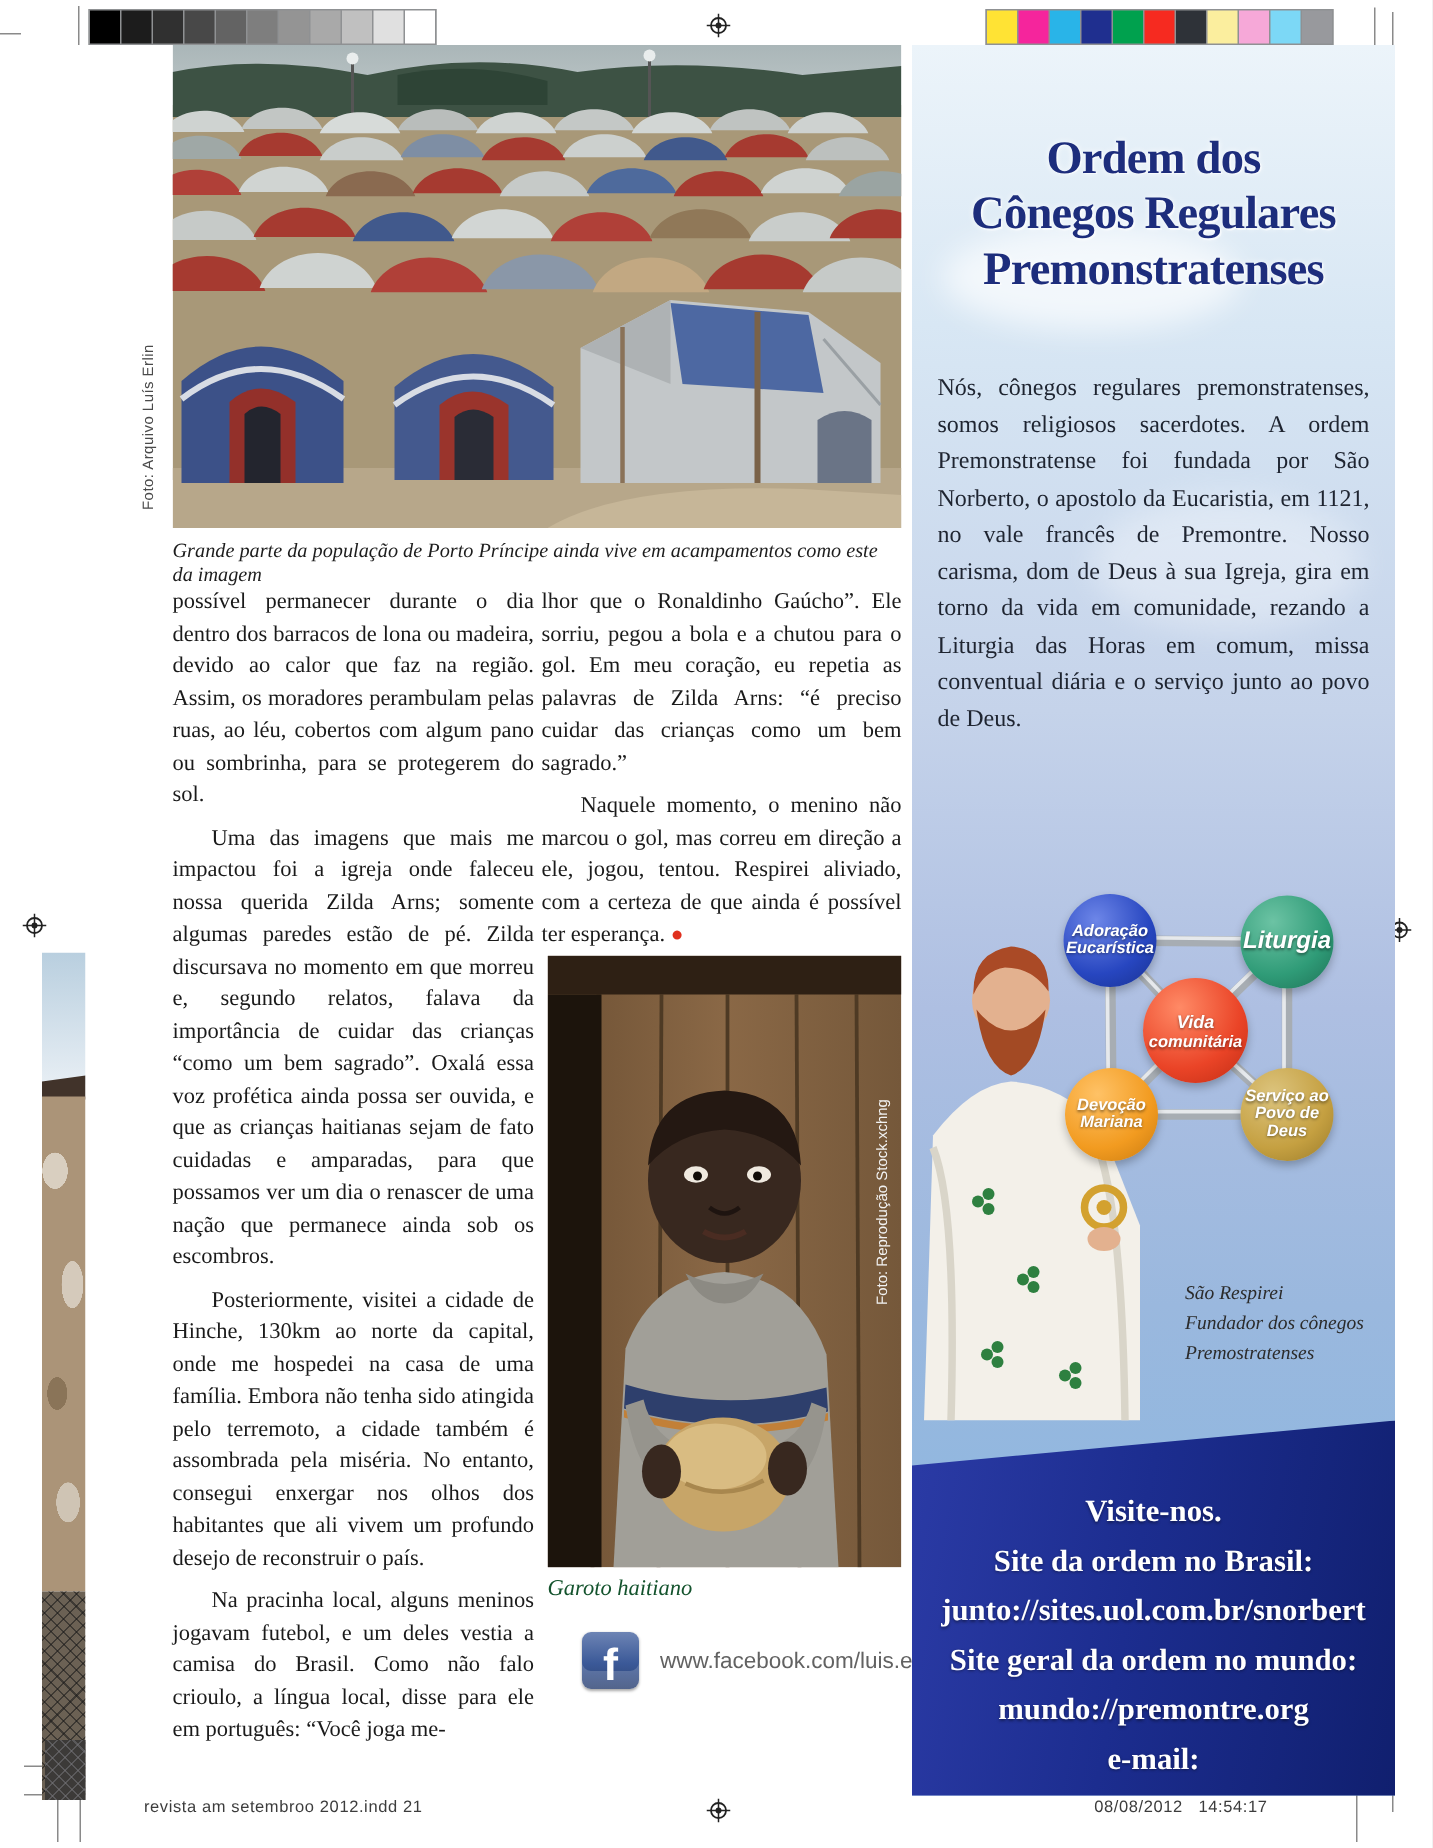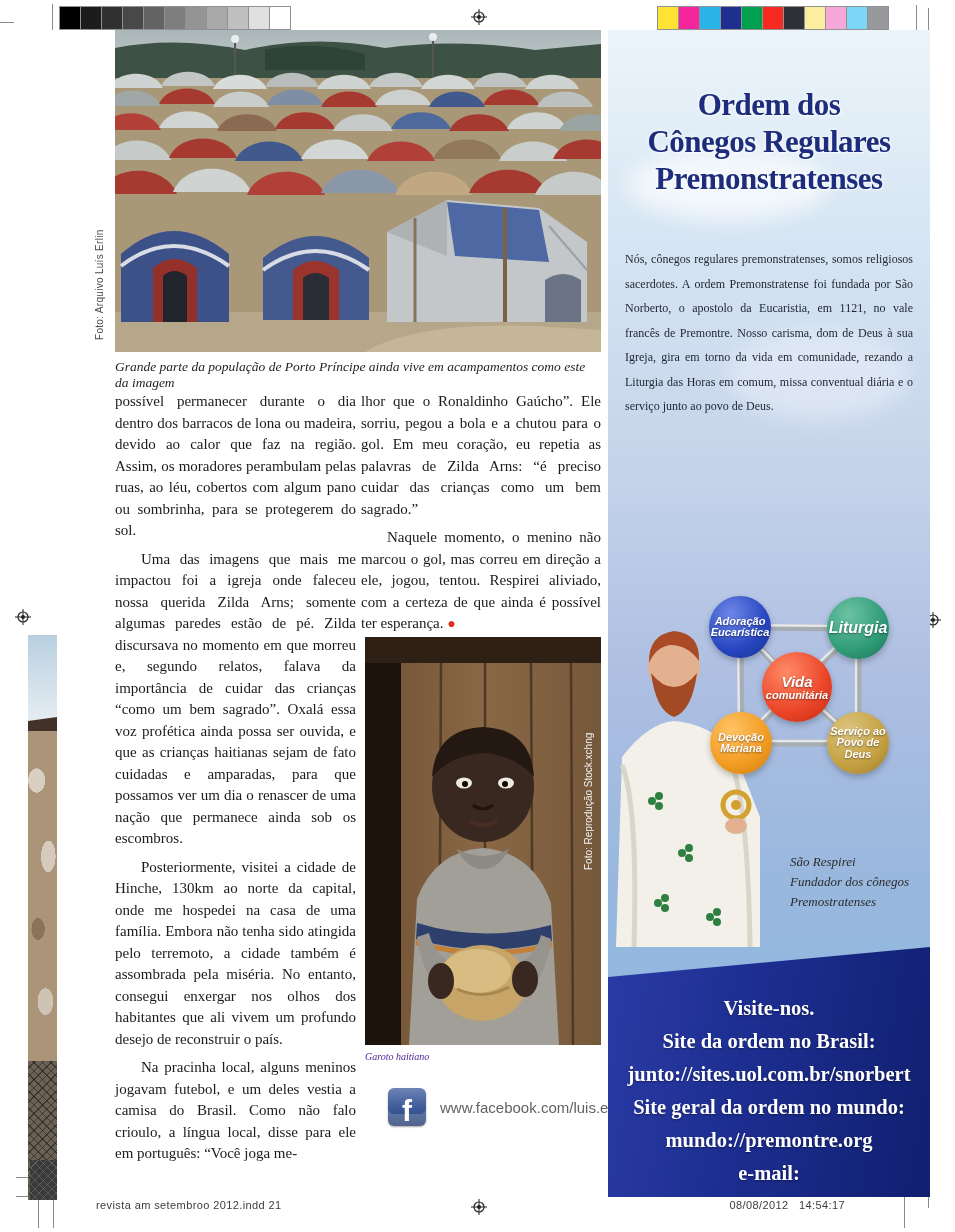--- a/index.html
+++ b/index.html
@@ -42,50 +42,50 @@
   .col1{left:115px;width:241px;}
   .col2{left:361px;width:240px;}
   .col p{margin:0 0 7px 0;text-indent:26px;}
   .col p.noindent{text-indent:0;}
   .end-bullet{color:#e0301e;font-size:14px;}
   .boy-photo{position:absolute;left:365px;top:637px;width:236px;height:408px;overflow:hidden;}
   .credit-boy{position:absolute;left:583px;top:685px;height:185px;writing-mode:vertical-rl;
      transform:rotate(180deg);font-family:"Liberation Sans",sans-serif;font-size:10px;color:#f2f2f2;
      z-index:3;}
   .boy-caption{position:absolute;left:365px;top:1051px;width:236px;font-style:italic;
-     font-size:10px;color:#4c1d95;}
+     font-size:15px;color:#14532d;}
   .fb-row{position:absolute;left:388px;top:1088px;display:flex;align-items:center;gap:14px;}
   .fb-icon{width:38px;height:38px;border-radius:6px;
      background:linear-gradient(#6d84b4 0%,#3b5998 55%,#2d4373 100%);
      box-shadow:inset 0 -12px 0 rgba(255,255,255,.18), 0 1px 2px rgba(0,0,0,.35);
      color:#ffffff;font-family:"Liberation Sans",sans-serif;font-weight:bold;font-size:30px;
      display:flex;align-items:flex-end;justify-content:center;line-height:30px;overflow:hidden;}
   .fb-url{font-family:"Liberation Sans",sans-serif;font-size:15px;color:#626262;}
   
   .sidebar{position:absolute;left:608px;top:30px;width:322px;height:1167px;overflow:hidden;
      background:linear-gradient(180deg,#ecf4fa 0%,#d8e7f4 16%,#c5d3ea 38%,#aebfe2 55%,
        #9ab8de 72%,#8db7e0 88%,#87b4de 100%);}
   .cloud{position:absolute;border-radius:50%;filter:blur(10px);background:rgba(255,255,255,.65);}
   .ad-title{position:absolute;top:56px;left:0;width:100%;text-align:center;font-weight:bold;
      font-size:31px;line-height:37px;letter-spacing:-.5px;
      text-shadow:0 0 4px rgba(255,255,255,.9),1px 1px 0 rgba(255,255,255,.6);}
-  .ad-body{position:absolute;top:217px;left:17px;width:288px;font-size:12px;line-height:24.5px;
+  .ad-body{position:absolute;top:217px;left:17px;width:288px;font-size:16px;line-height:24.5px;
      color:#1e2430;text-align:justify;}
   
   .diagram{position:absolute;left:70px;top:540px;width:252px;height:240px;z-index:2;}
   .diagram svg{position:absolute;left:0;top:0;}
   .node{position:absolute;width:62px;height:62px;border-radius:50%;display:flex;flex-direction:column;
      align-items:center;justify-content:center;color:#fff;font-family:"Liberation Sans",sans-serif;
      font-weight:bold;font-style:italic;font-size:11px;line-height:11.5px;text-align:center;
      text-shadow:0 1px 2px rgba(0,0,0,.45);box-shadow:0 3px 6px rgba(0,0,0,.25);}
   .node-tl{left:31px;top:26px;background:radial-gradient(circle at 35% 28%,#6d86e8,#2746c0 60%,#18308f);}
   .node-tr{left:149px;top:27px;background:radial-gradient(circle at 35% 28%,#6cc3a4,#2f9b77 60%,#1e7156);}
   .node-c {left:84px;top:82px;width:70px;height:70px;
      background:radial-gradient(circle at 35% 28%,#ff8a66,#ea4427 60%,#bf2c14);}
-  .node-c .l1{font-size:15px;line-height:17px;}
+  .node-c .l1{font-size:12px;line-height:17px;}
   .node-bl{left:32px;top:142px;background:radial-gradient(circle at 35% 28%,#ffc266,#f29b20 60%,#c87a10);}
   .node-br{left:149px;top:142px;background:radial-gradient(circle at 35% 28%,#dcc47e,#c5a041 60%,#9a7b2a);}
   .saint{position:absolute;left:0;top:585px;width:168px;height:332px;z-index:1;}
   .saint-caption{position:absolute;left:182px;top:822px;width:135px;font-style:italic;font-size:13px;
      line-height:20px;color:#2b2b2b;z-index:2;}
   .ad-footer{position:absolute;left:0;top:905px;width:100%;height:292px;
      background:linear-gradient(100deg,#2b3ba6 0%,#1c2d8f 45%,#101f6e 100%);
      clip-path:polygon(0 42px,100% 12px,100% 100%,0 100%);z-index:3;}
   .ad-footer .lines{margin-top:57px;text-align:center;color:#ffffff;font-weight:bold;
      font-size:20.5px;line-height:33px;text-shadow:0 1px 2px rgba(0,0,0,.4);}

